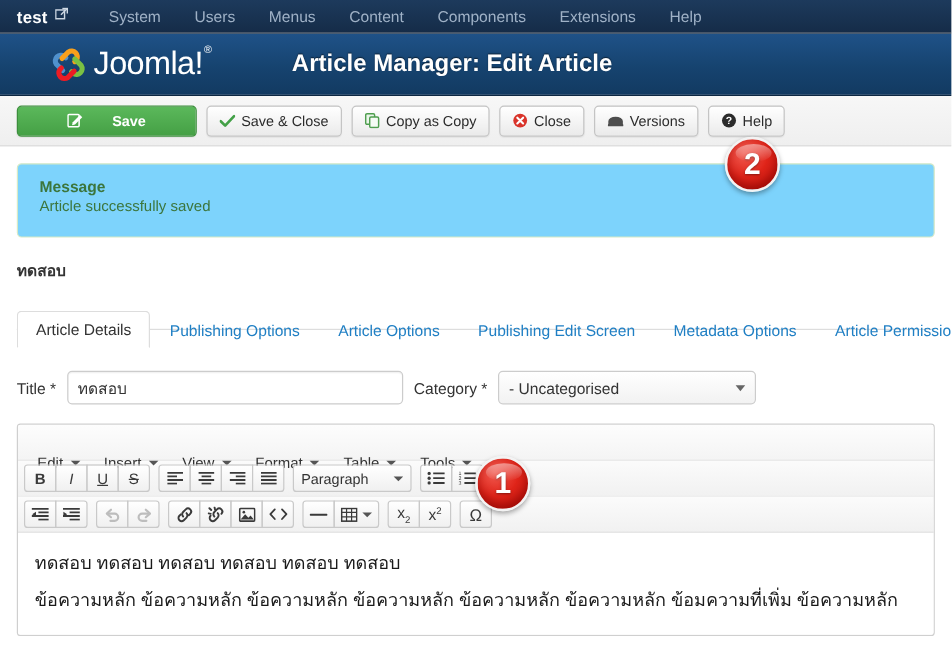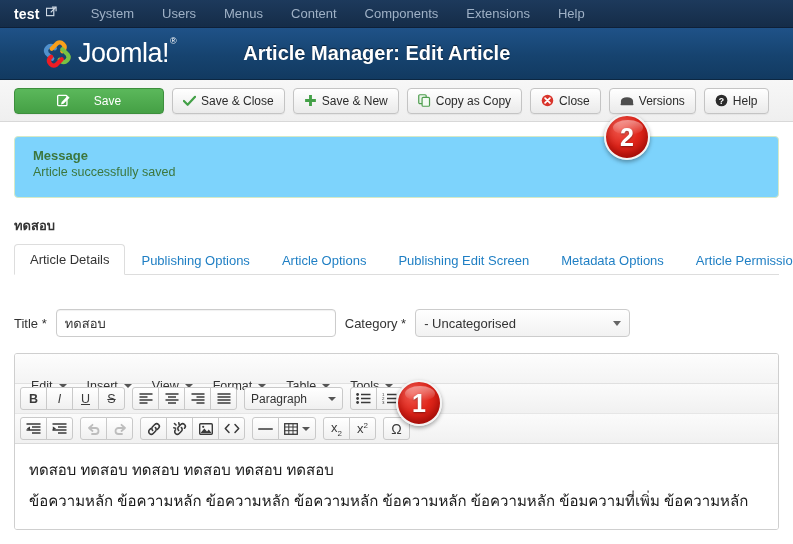--- a/index.html
+++ b/index.html
@@ -71,21 +71,21 @@
     border: 1px solid #c4c4c4; border-radius: 4px;
     background: linear-gradient(to bottom, #ffffff 0%, #eaeaea 100%);
     font-size: 12px; color: #2b2b2b; cursor: pointer;
     box-shadow: 0 1px 1px rgba(0,0,0,.05);
     white-space: nowrap;
   }
   .btn .bico { margin-right: 5px; display: inline-flex; align-items: center; }
   .btn-save {
     width: 150px;
     background: linear-gradient(to bottom, #5bb85b 0%, #45a045 100%);
-    border-color: #3d8f3d; color: #ffffff; font-weight: normal; gap: 19px;
+    border-color: #3d8f3d; color: #ffffff; font-weight: bold; gap: 19px;
   }
 
   
   .content-area { padding: 0 14px; position: relative; }
   .alert {
     margin-top: 14px;
     background: #7dd3fc;
     border: 1px solid #d6e9c6;
     border-radius: 4px;
     padding: 11px 14px 14px 18px;
@@ -103,21 +103,21 @@
   
   .tabs {
     display: flex; align-items: flex-end;
     border-bottom: 1px solid #dddddd;
     height: 31px;
   }
   .tab {
     font-size: 13px; color: #1f7fc4; cursor: pointer;
     padding: 7px 15px 7px 15px;
     border: 1px solid transparent; border-bottom: none;
-    position: relative; top: 1px; white-space: nowrap;
+    position: relative; top: 16px; white-space: nowrap;
   }
   .tab.active {
     color: #333333; background: #ffffff;
     border-color: #dddddd; border-bottom: 1px solid #ffffff;
     border-radius: 4px 4px 0 0;
   }
 
   
   .form-row {
     display: flex; align-items: center;
@@ -285,28 +285,20 @@
 
     <div class="btn">
       <span class="bico">
         <svg width="13" height="12" viewBox="0 0 14 12" aria-hidden="true">
           <path d="M1 6 L5 10 L13 1.5" fill="none" stroke="#43a047" stroke-width="2.4" stroke-linecap="round" stroke-linejoin="round"></path>
         </svg>
       </span>
       <span>Save &amp; Close</span>
     </div>
 
-    <div class="btn">
-      <span class="bico">
-        <svg width="13" height="13" viewBox="0 0 14 14" aria-hidden="true">
-          <path d="M7 1.2 V12.8 M1.2 7 H12.8" stroke="#43a047" stroke-width="3.1" stroke-linecap="butt"></path>
-        </svg>
-      </span>
-      <span>Save &amp; New</span>
-    </div>
 
     <div class="btn">
       <span class="bico">
         <svg width="13" height="13" viewBox="0 0 14 14" aria-hidden="true">
           <rect x="0.8" y="0.8" width="8" height="9.5" rx="1.2" fill="#eaf5ea" stroke="#4f9e4f" stroke-width="1.3"></rect>
           <rect x="4.4" y="3.7" width="8" height="9.5" rx="1.2" fill="#f5fbf5" stroke="#4f9e4f" stroke-width="1.3"></rect>
         </svg>
       </span>
       <span>Copy as Copy</span>
     </div>

